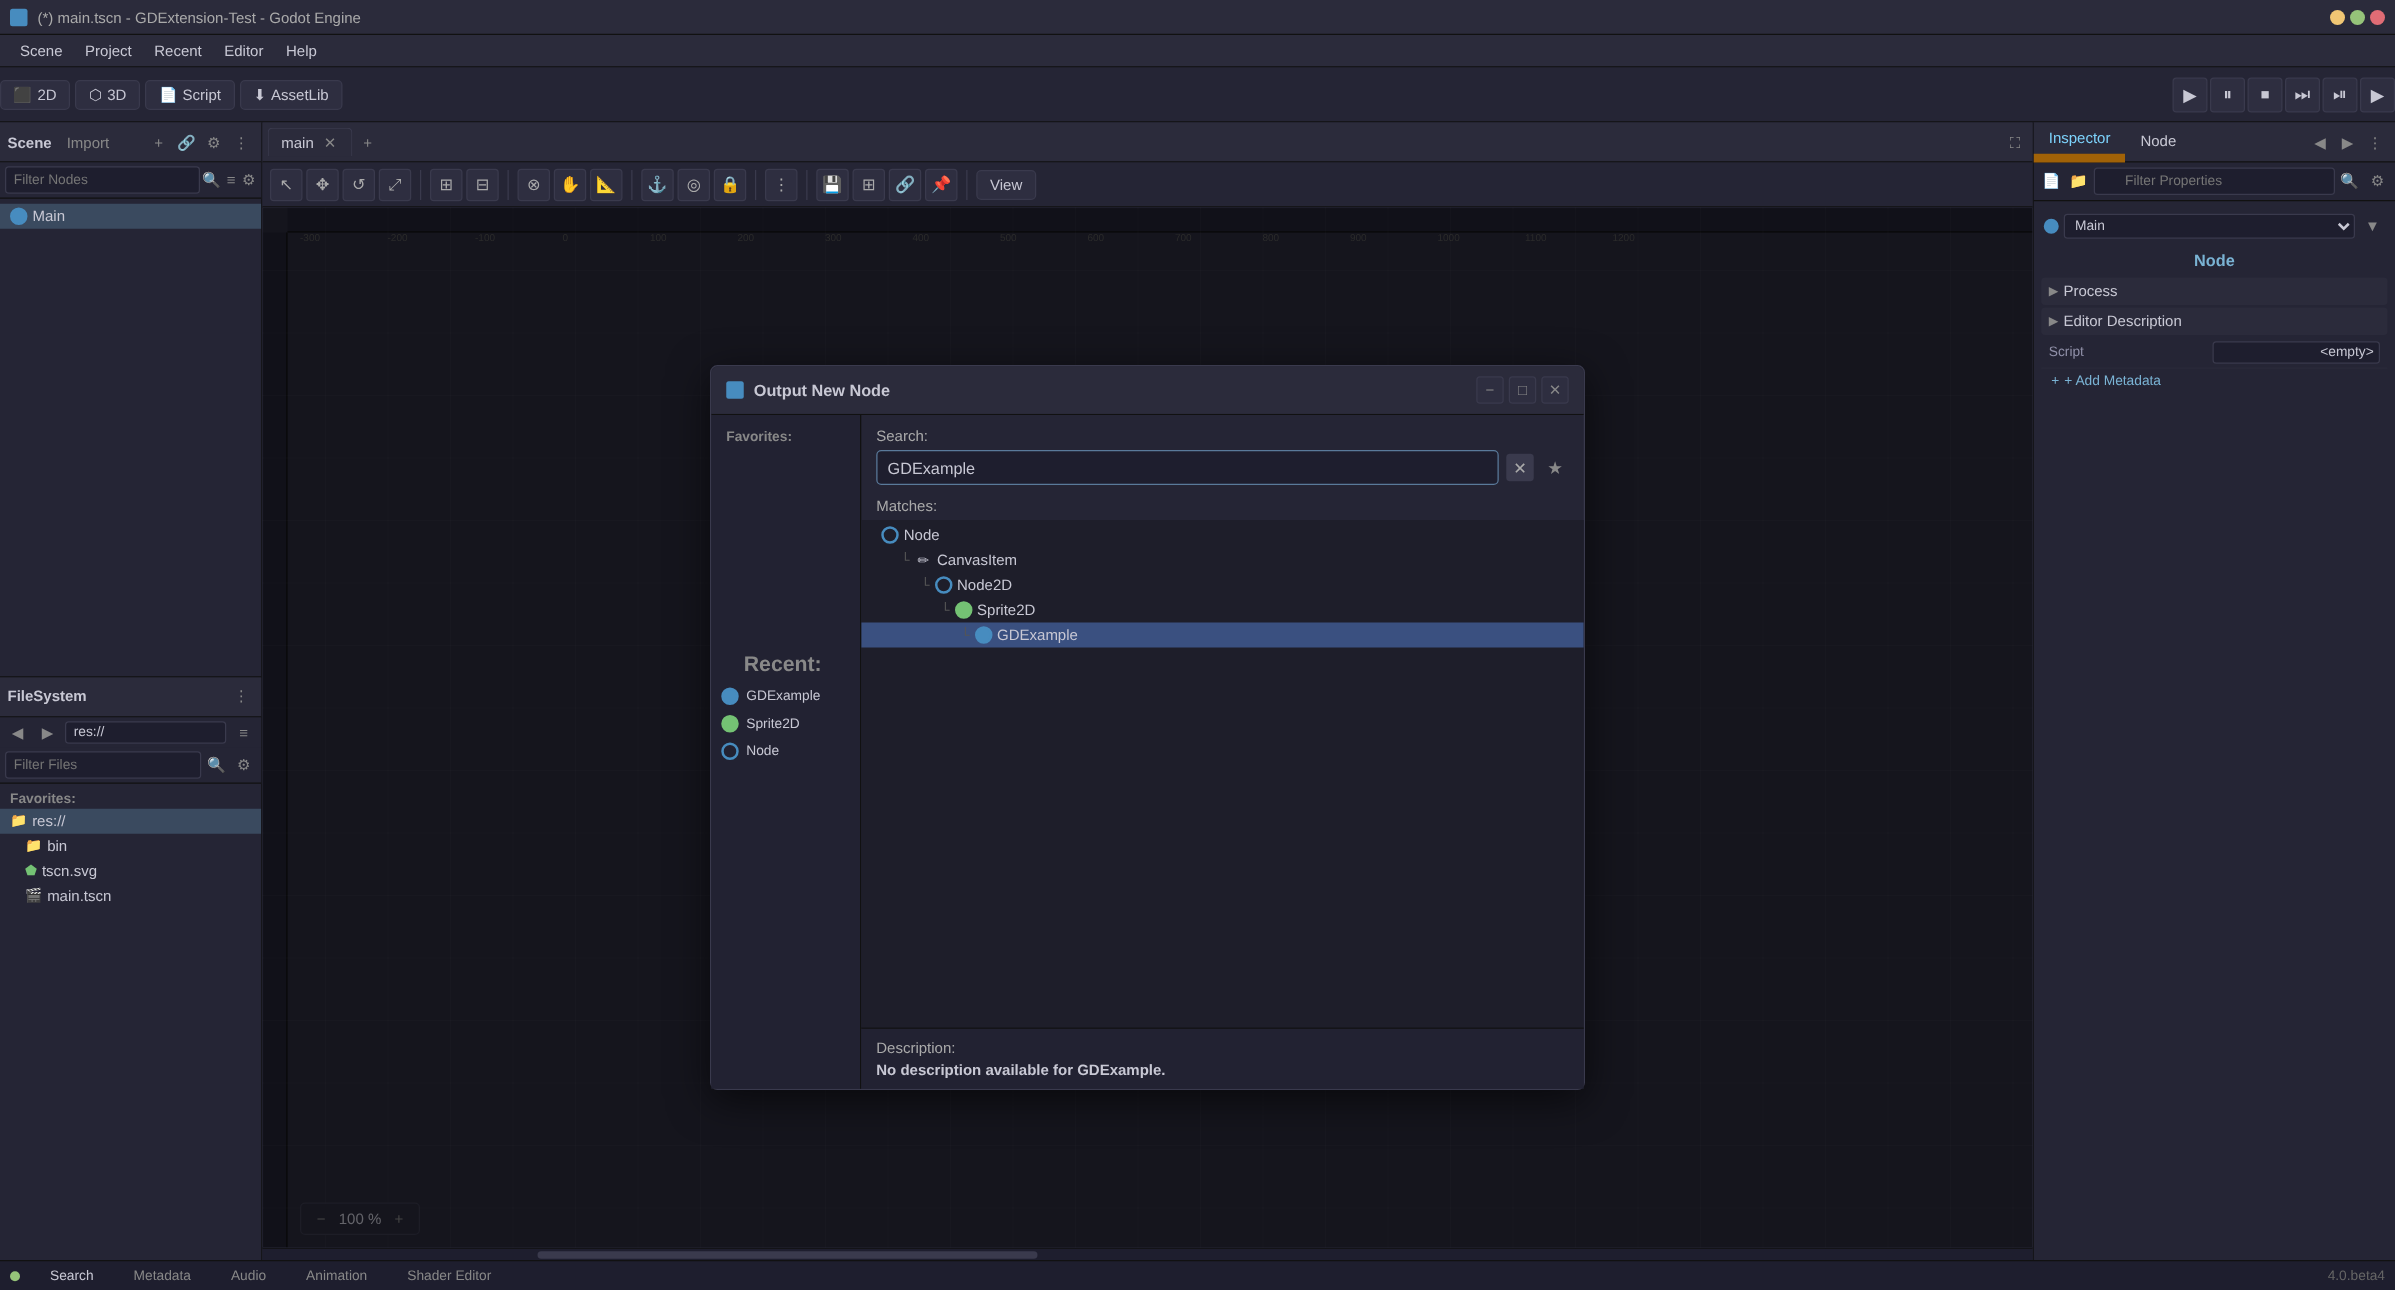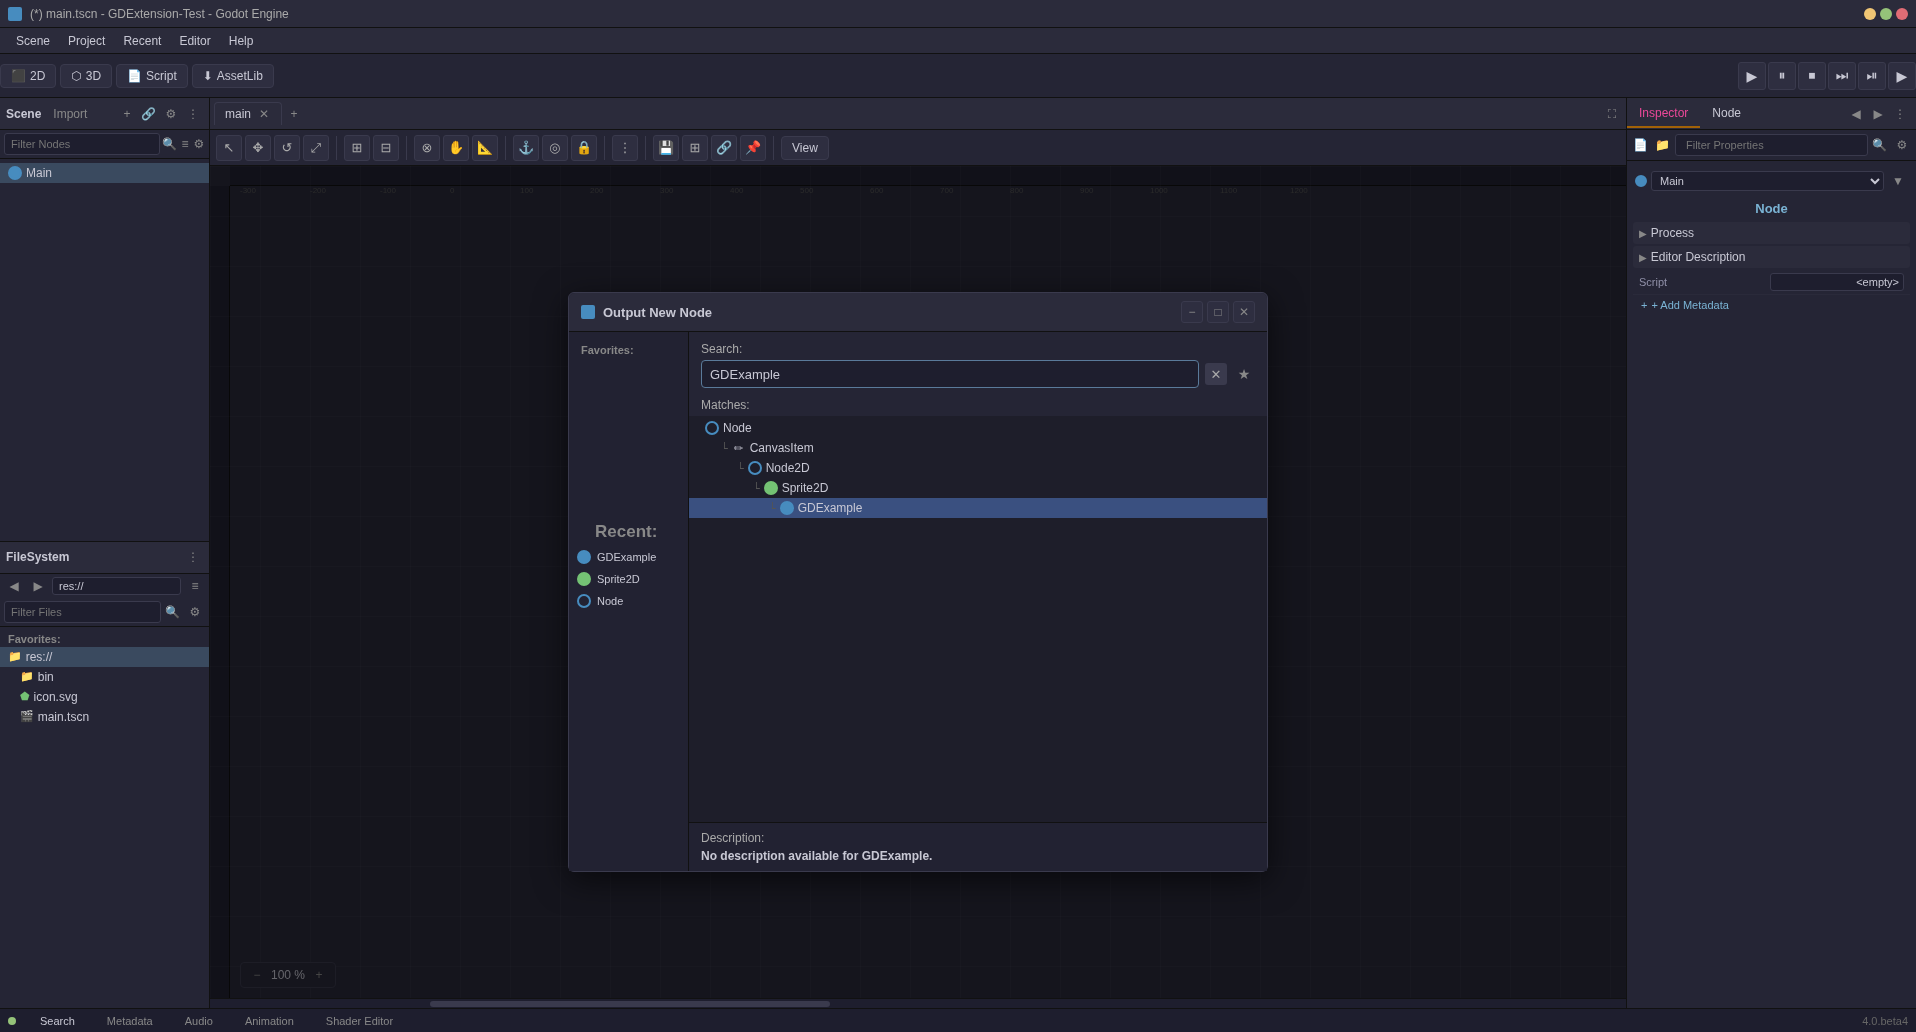--- a/index.html
+++ b/index.html
@@ -316,42 +316,42 @@
       height: 32px;
     }
     .inspector-tab {
       padding: 6px 12px;
       cursor: pointer;
       font-size: 12px;
       color: #c8c8d4;
       border-bottom: 2px solid transparent;
     }
     .inspector-tab.active {
-      color: #ec4899;
-      border-bottom: 2px solid #a16207;
+      color: #7dd3fc;
+      border-bottom: 7px solid #a16207;
     }
     .inspector-body {
       flex: 1;
       padding: 6px;
       overflow-y: auto;
     }
     .inspector-toolbar {
       display: flex;
       align-items: center;
       padding: 4px;
       gap: 2px;
       border-bottom: 1px solid #111;
     }
     .prop-filter {
       flex: 1;
       background: #1e1e2e;
       border: 1px solid #3a3a4d;
       border-radius: 3px;
       color: #c8c8d4;
-      padding: 2px 10px;
+      padding: 2px 24px;
       font-size: 11px;
       height: 22px;
     }
     .node-label {
       text-align: center;
       color: #7ab3d4;
       font-weight: bold;
       font-size: 13px;
       padding: 6px 0;
     }
@@ -796,21 +796,21 @@
         <div class="tree-item selected">
           <span style="color:#888;font-size:11px;">📁</span>
           <span>res://</span>
         </div>
         <div class="tree-item" style="padding-left:20px;">
           <span style="color:#888;font-size:11px;">📁</span>
           <span>bin</span>
         </div>
         <div class="tree-item" style="padding-left:20px;">
           <span style="color:#74c274;font-size:11px;">⬟</span>
-          <span>icon.svg</span>
+          <span>tscn.svg</span>
         </div>
         <div class="tree-item" style="padding-left:20px;">
           <span style="color:#888;font-size:11px;">🎬</span>
           <span>main.tscn</span>
         </div>
       </div>
     </div>
 
     <div class="center-area">
 

